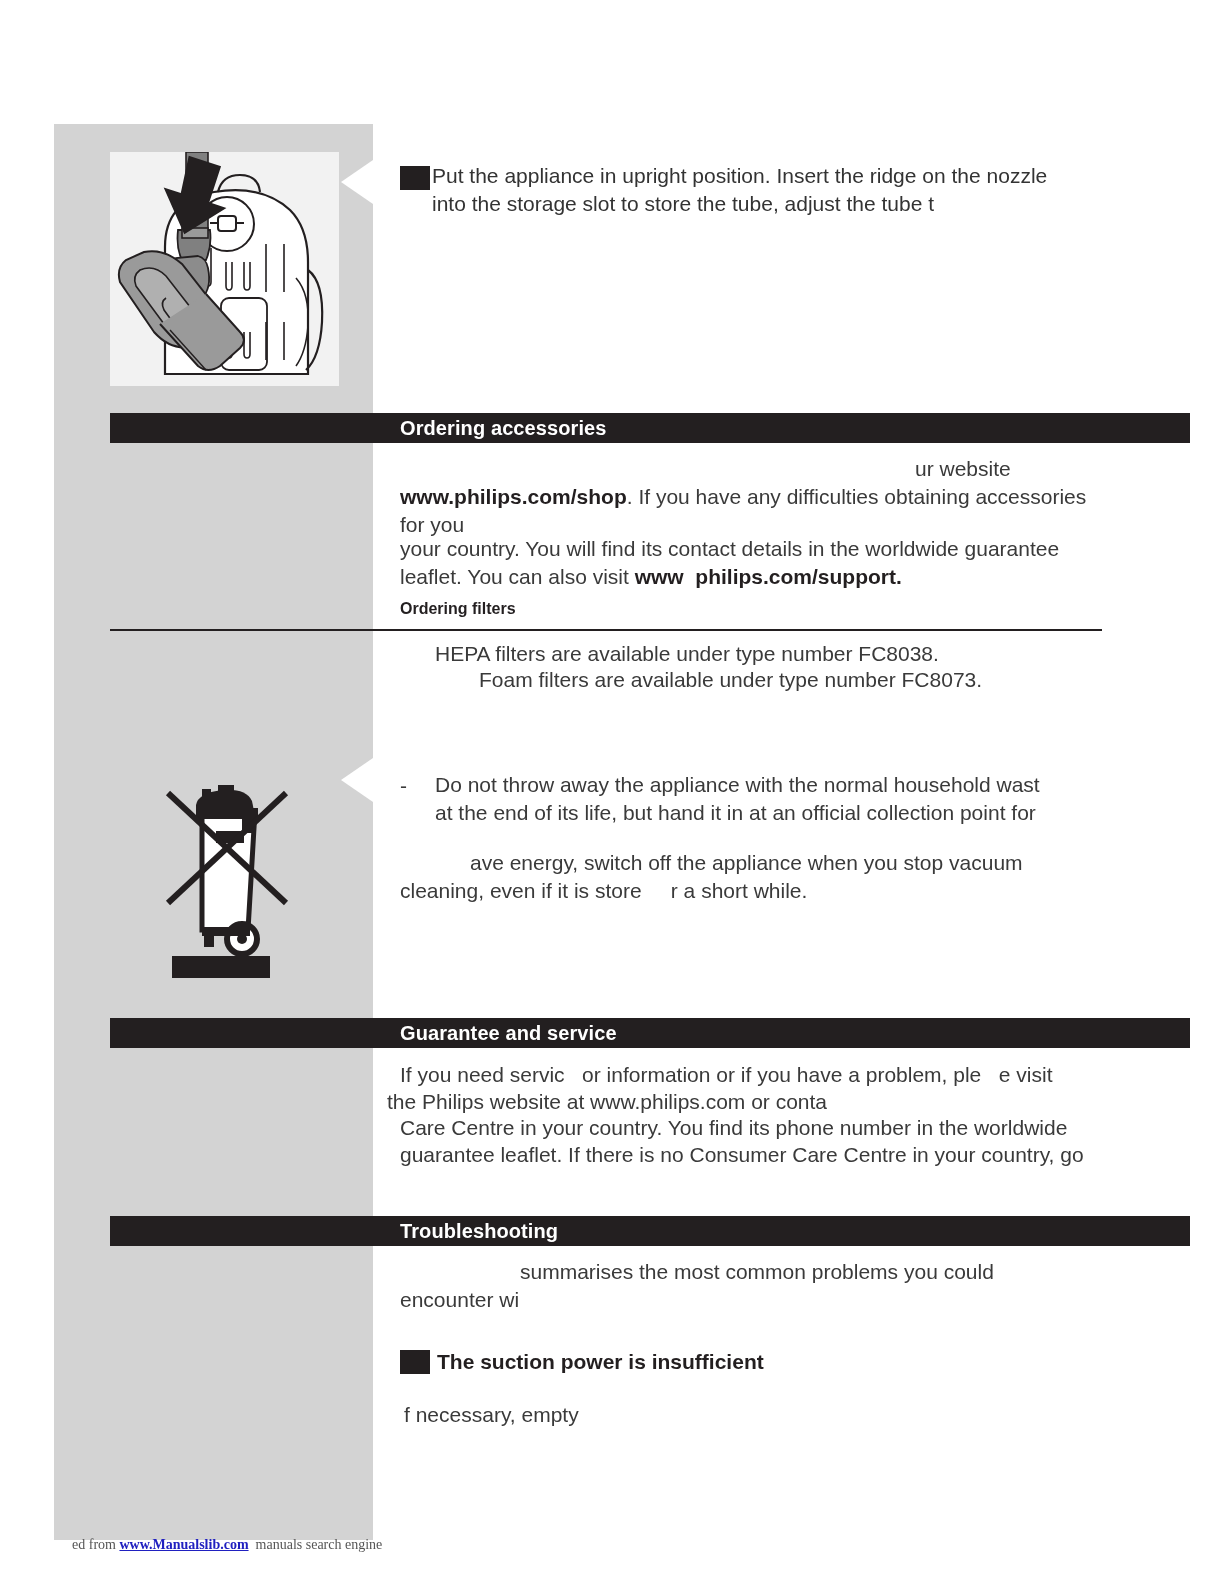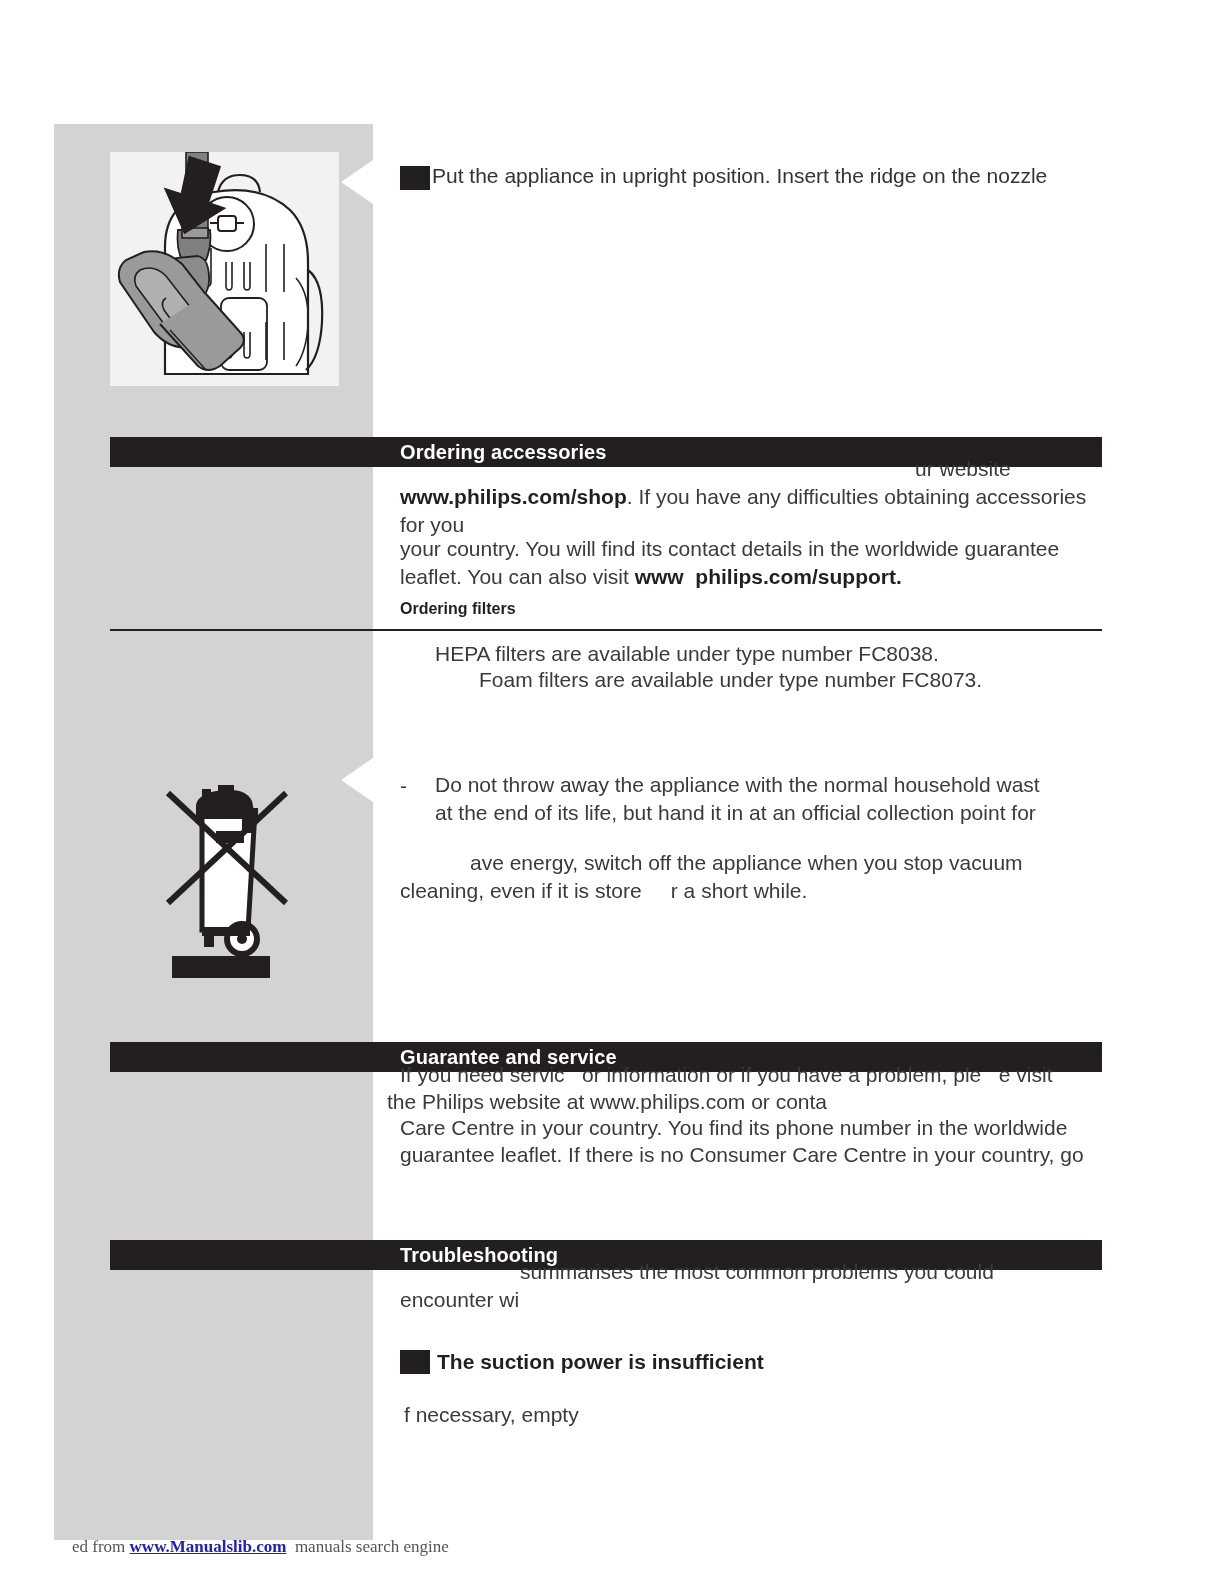--- a/index.html
+++ b/index.html
@@ -59,28 +59,27 @@
     position: absolute;
     left: 160px; top: 775px;
     width: 140px; height: 205px;
   }
   #weee-symbol svg { display: block; }
 
   
   .section-bar {
     position: absolute;
     left: 110px;
-    width: 992px;
+    width: 1080px;
     height: 30px;
     background: #231f20;
     color: #ffffff;
     font-size: 20px;
     font-weight: bold;
     line-height: 30px;
-    margin-top: 24px;
   }
   .section-bar .bar-label {
     position: absolute;
     left: 290px;
     top: 0;
     white-space: nowrap;
     letter-spacing: 0.1px;
   }
 
   
@@ -125,21 +124,21 @@
     color: #3a3a3a;
     line-height: 28px;
   }
 
   
   #footer {
     position: absolute;
     left: 72px;
     top: 1537px;
     font-family: "Liberation Serif", serif;
-    font-size: 17px;
+    font-size: 14px;
     color: #555555;
     white-space: pre;
   }
   #footer .ml-link {
     color: #2020c0;
     text-decoration: underline;
     font-weight: bold;
   }
 </style>
 </head>
@@ -198,20 +197,21 @@
 
       <path d="M50 172 L88 214 Q98 222 110 214 L130 196 Q138 188 130 180 L96 142" fill="#9a9a9a" stroke="#231f20" stroke-width="2"></path>
       <path d="M60 178 L96 218" fill="none" stroke="#231f20" stroke-width="1.4"></path>
 
       <path d="M66 8 L100 8 L100 46 L118 46 L86 84 L52 46 L70 46 Z" fill="#231f20" transform="rotate(18 86 46)"></path>
     </svg>
   </div>
 
   <div class="sq-bullet" style="left:400px; top:166px;"></div>
   <div class="body-text dark" style="left:432px; top:162px;">Put the appliance in upright position. Insert the ridge on the nozzle</div>
+  <div class="body-text dark" style="left:432px; top:190px;">into the storage slot to store the tube, adjust the tube t</div>
 
   <div class="section-bar" style="top:413px;">
     <span class="bar-label">Ordering accessories</span>
   </div>
 
   <div class="body-text" style="left:915px; top:455px;">ur website</div>
 
   <div style="position:absolute; left:400px; top:483px; white-space:nowrap;">
     <span class="body-text bold" style="position:static;">www.philips.com/shop</span><span class="body-text" style="position:static;">. If you have any difficulties obtaining accessories</span>
   </div>

